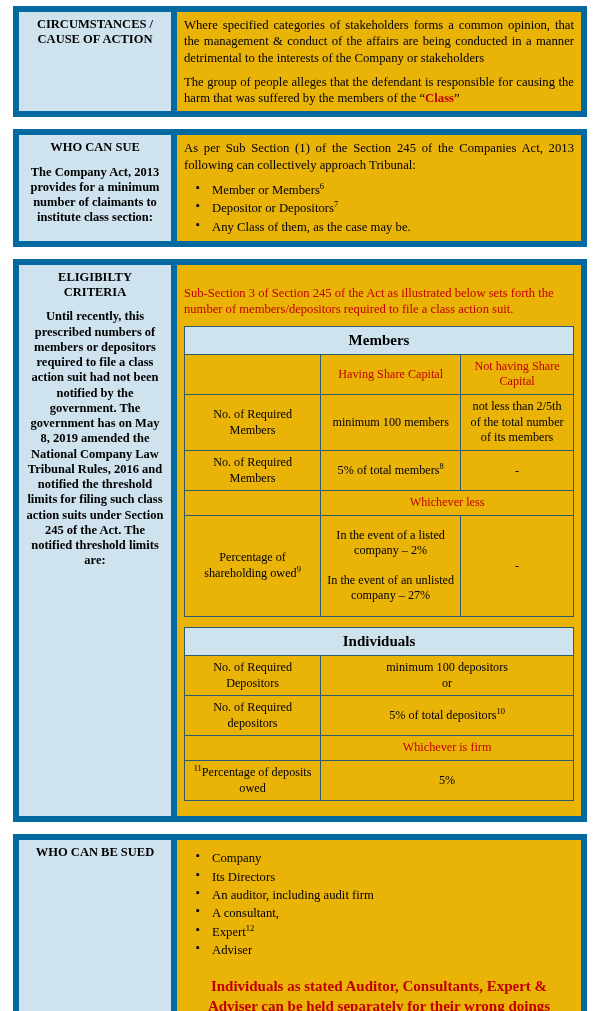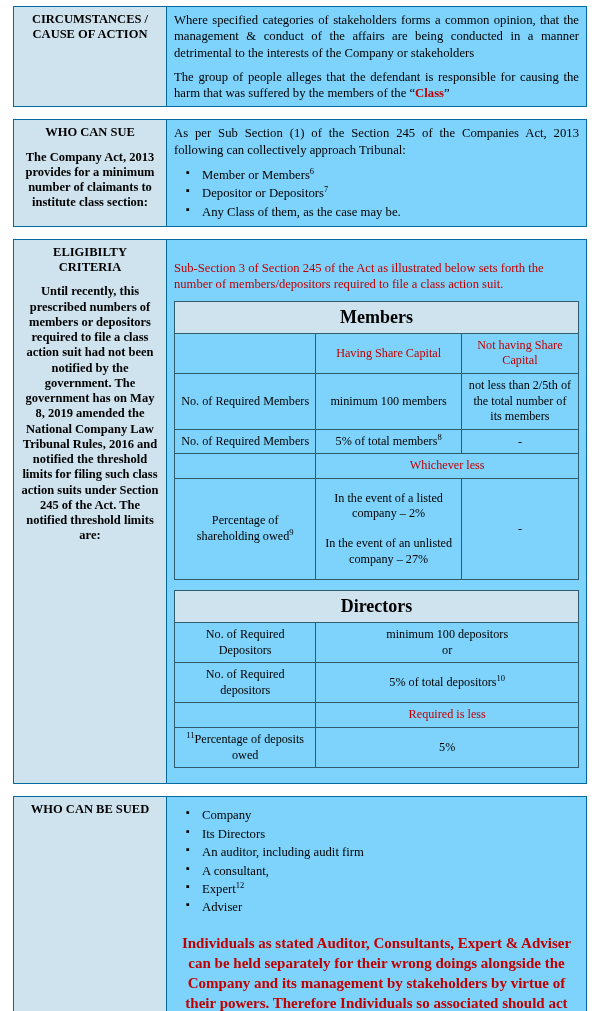--- a/index.html
+++ b/index.html
@@ -10,38 +10,38 @@
     -webkit-font-smoothing:antialiased;
   }
   .page{width:600px;padding:6px 0 0 0;box-sizing:border-box;}
   table.block{
     border-collapse:collapse;
     width:574px;
     margin:0 auto 12px auto;
     table-layout:fixed;
   }
   table.block td{
-    border:1px solid #0369a1;
+    border:6px solid #0369a1;
     vertical-align:top;
     padding:5px 7px;
   }
   td.labelcell{
     width:138px;
     background:#cfe3ee;
     text-align:center;
     font-weight:bold;
     font-size:12.5px;
     line-height:1.22;
     vertical-align:top;
   }
   td.bodycell{
     font-size:12.7px;
     line-height:1.28;
     text-align:justify;
-    background:#7dd3fc;
+    background:#eab308;
   }
   .label-top{margin:0 0 9px 0;}
   .label-sub{margin:0;font-weight:bold;}
   p{margin:0 0 8px 0;}
   p:last-child{margin-bottom:0;}
   .red{color:#c00000;}
   .bold{font-weight:bold;}
   ul.sq{
     margin:4px 0 0 0;
     padding:0 0 0 26px;
@@ -72,21 +72,21 @@
     border:1px solid #2e5c6e;
     font-size:12.2px;
     padding:4px 5px;
     text-align:center;
     vertical-align:middle;
     font-weight:normal;
   }
   table.inner th.hdr{
     background:#cfe3ee;
     font-weight:bold;
-    font-size:18px;
+    font-size:15px;
   }
   td.subhdr{
     color:#c00000;
     font-weight:bold;
   }
   td.whichever{
     color:#c00000;
     text-align:center;
   }
   td.tall{height:92px;vertical-align:top;padding-top:6px;}
@@ -195,34 +195,34 @@
         </tbody>
             </table>
 
         <table class="inner">
           <colgroup>
                 <col style="width:35%">
                 <col style="width:65%">
               </colgroup>
           <tbody>
                 <tr>
-            <th class="hdr" colspan="2">Directors</th>
+            <th class="hdr" colspan="2">Individuals</th>
           </tr>
           <tr>
             <td>No. of Required Depositors</td>
             <td style="white-space:pre-line">minimum 100 depositors
 or</td>
           </tr>
           <tr>
             <td>No. of Required depositors</td>
             <td><span>5% of total depositors</span><sup>10</sup></td>
           </tr>
           <tr>
             <td></td>
-            <td class="whichever">Required is less</td>
+            <td class="whichever">Whichever is firm</td>
           </tr>
           <tr>
             <td><sup>11</sup><span>Percentage of deposits owed</span></td>
             <td>5%</td>
           </tr>
         </tbody>
             </table>
       </td>
     </tr>
   </tbody>

